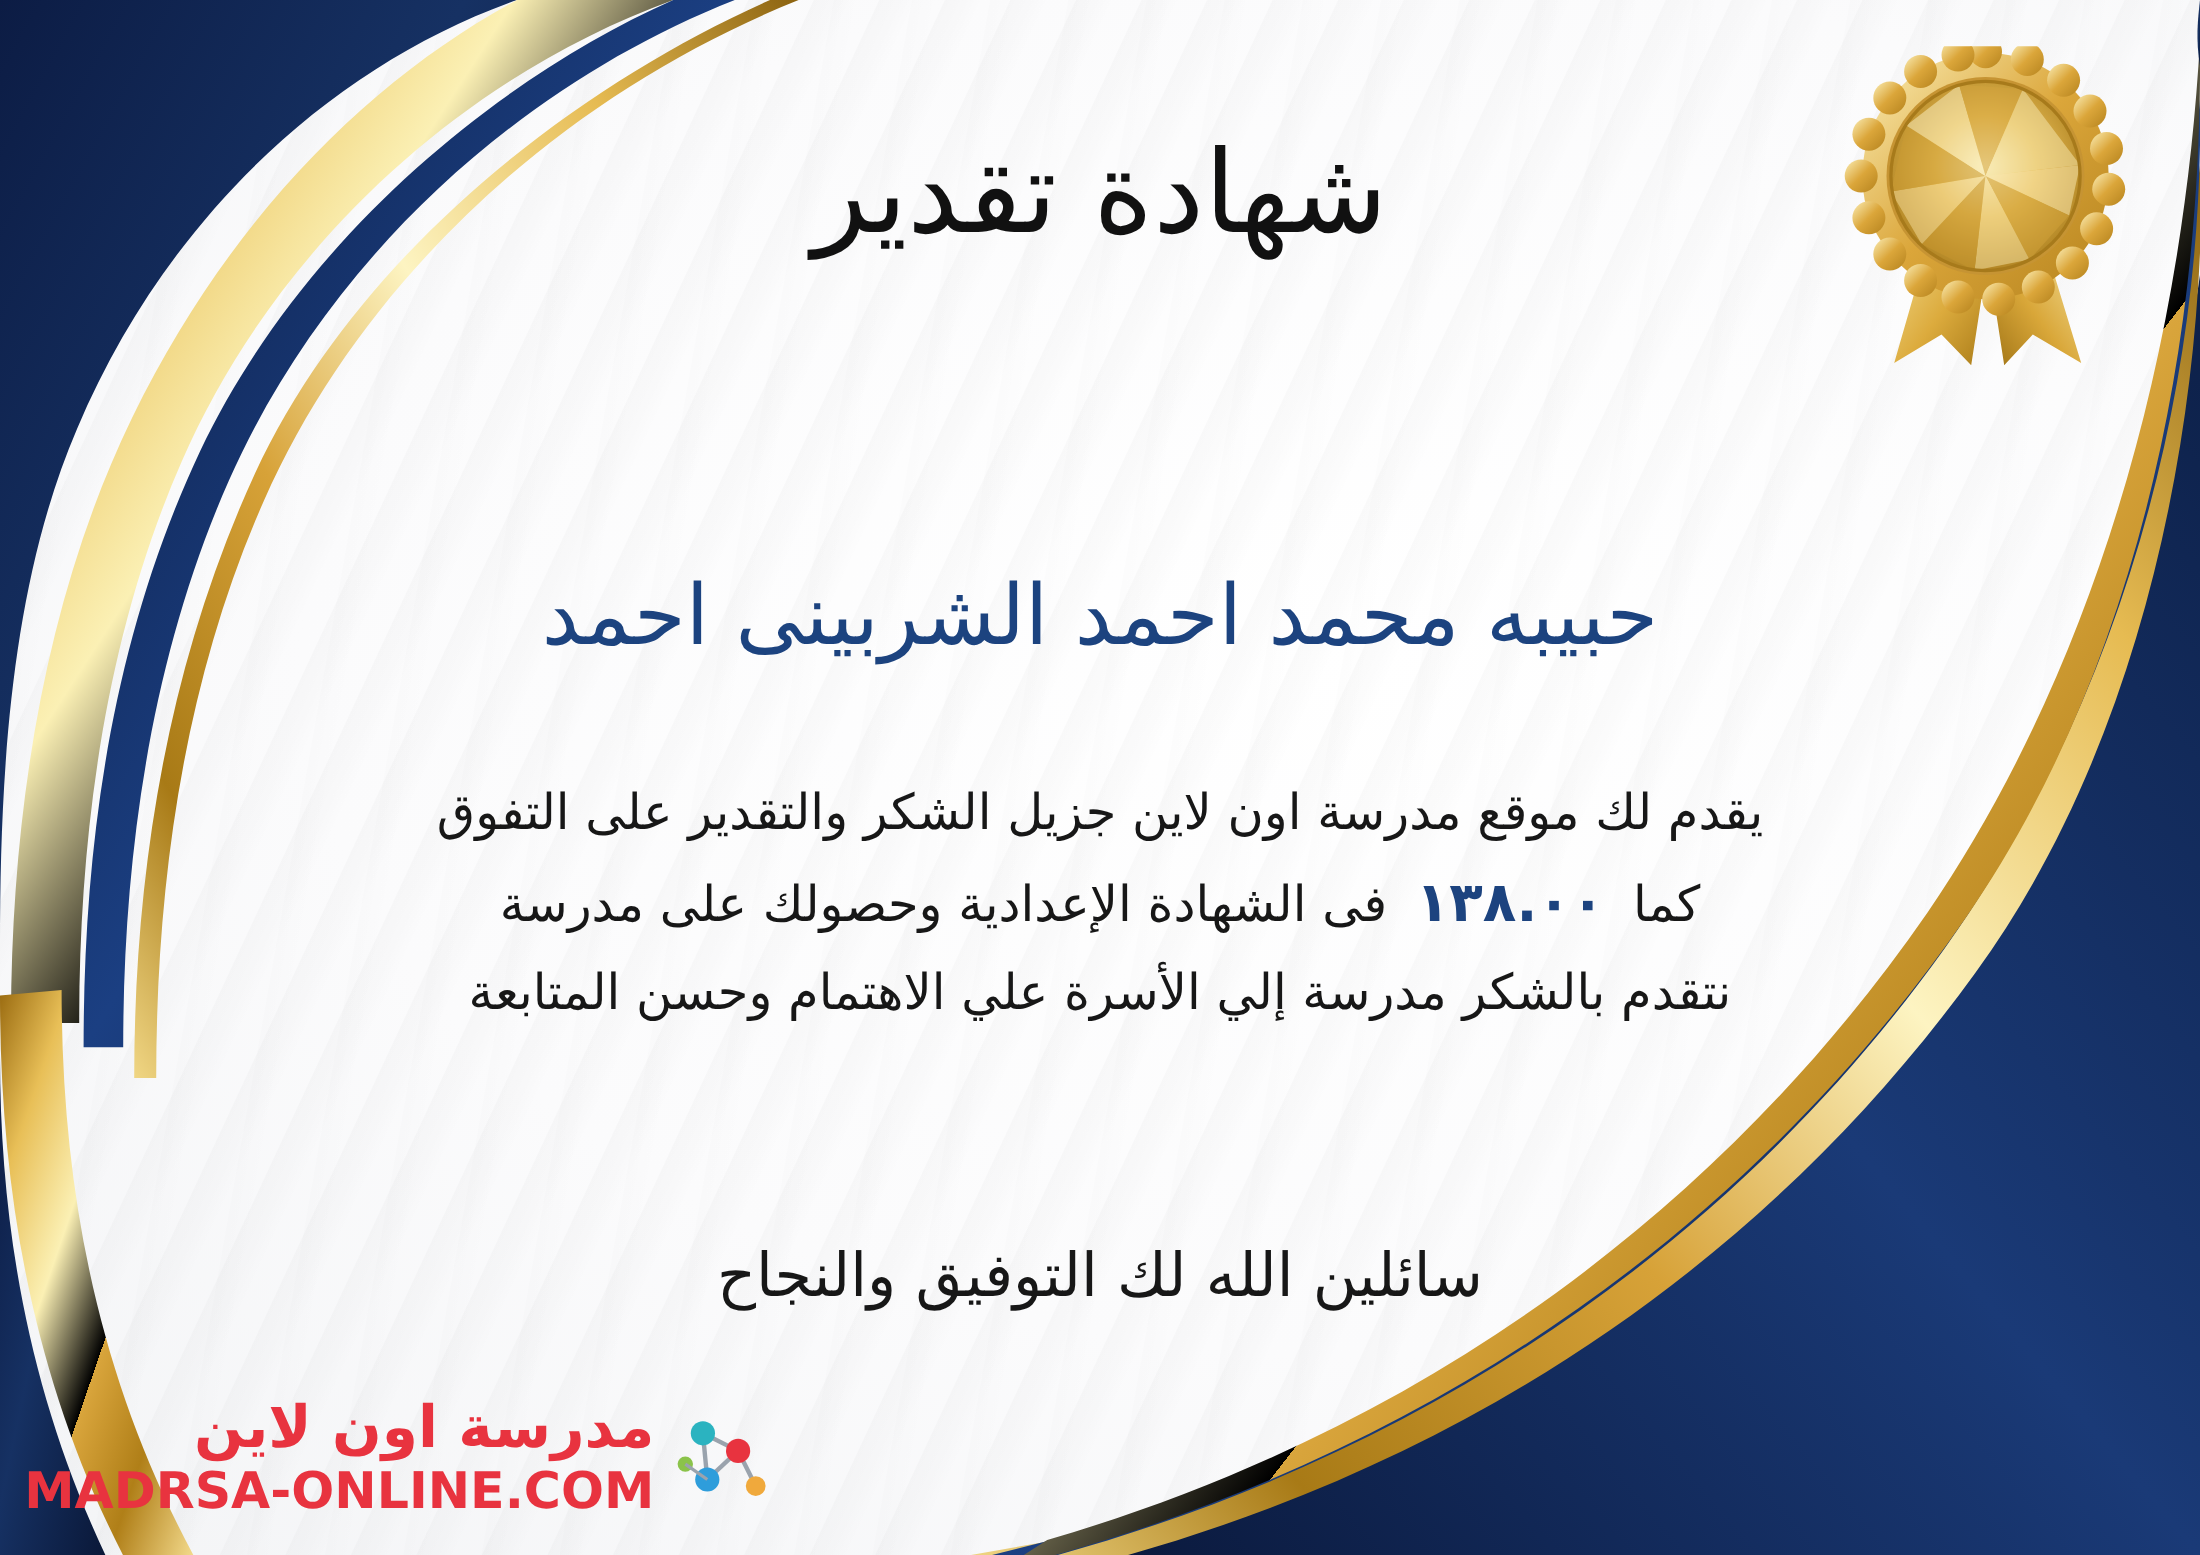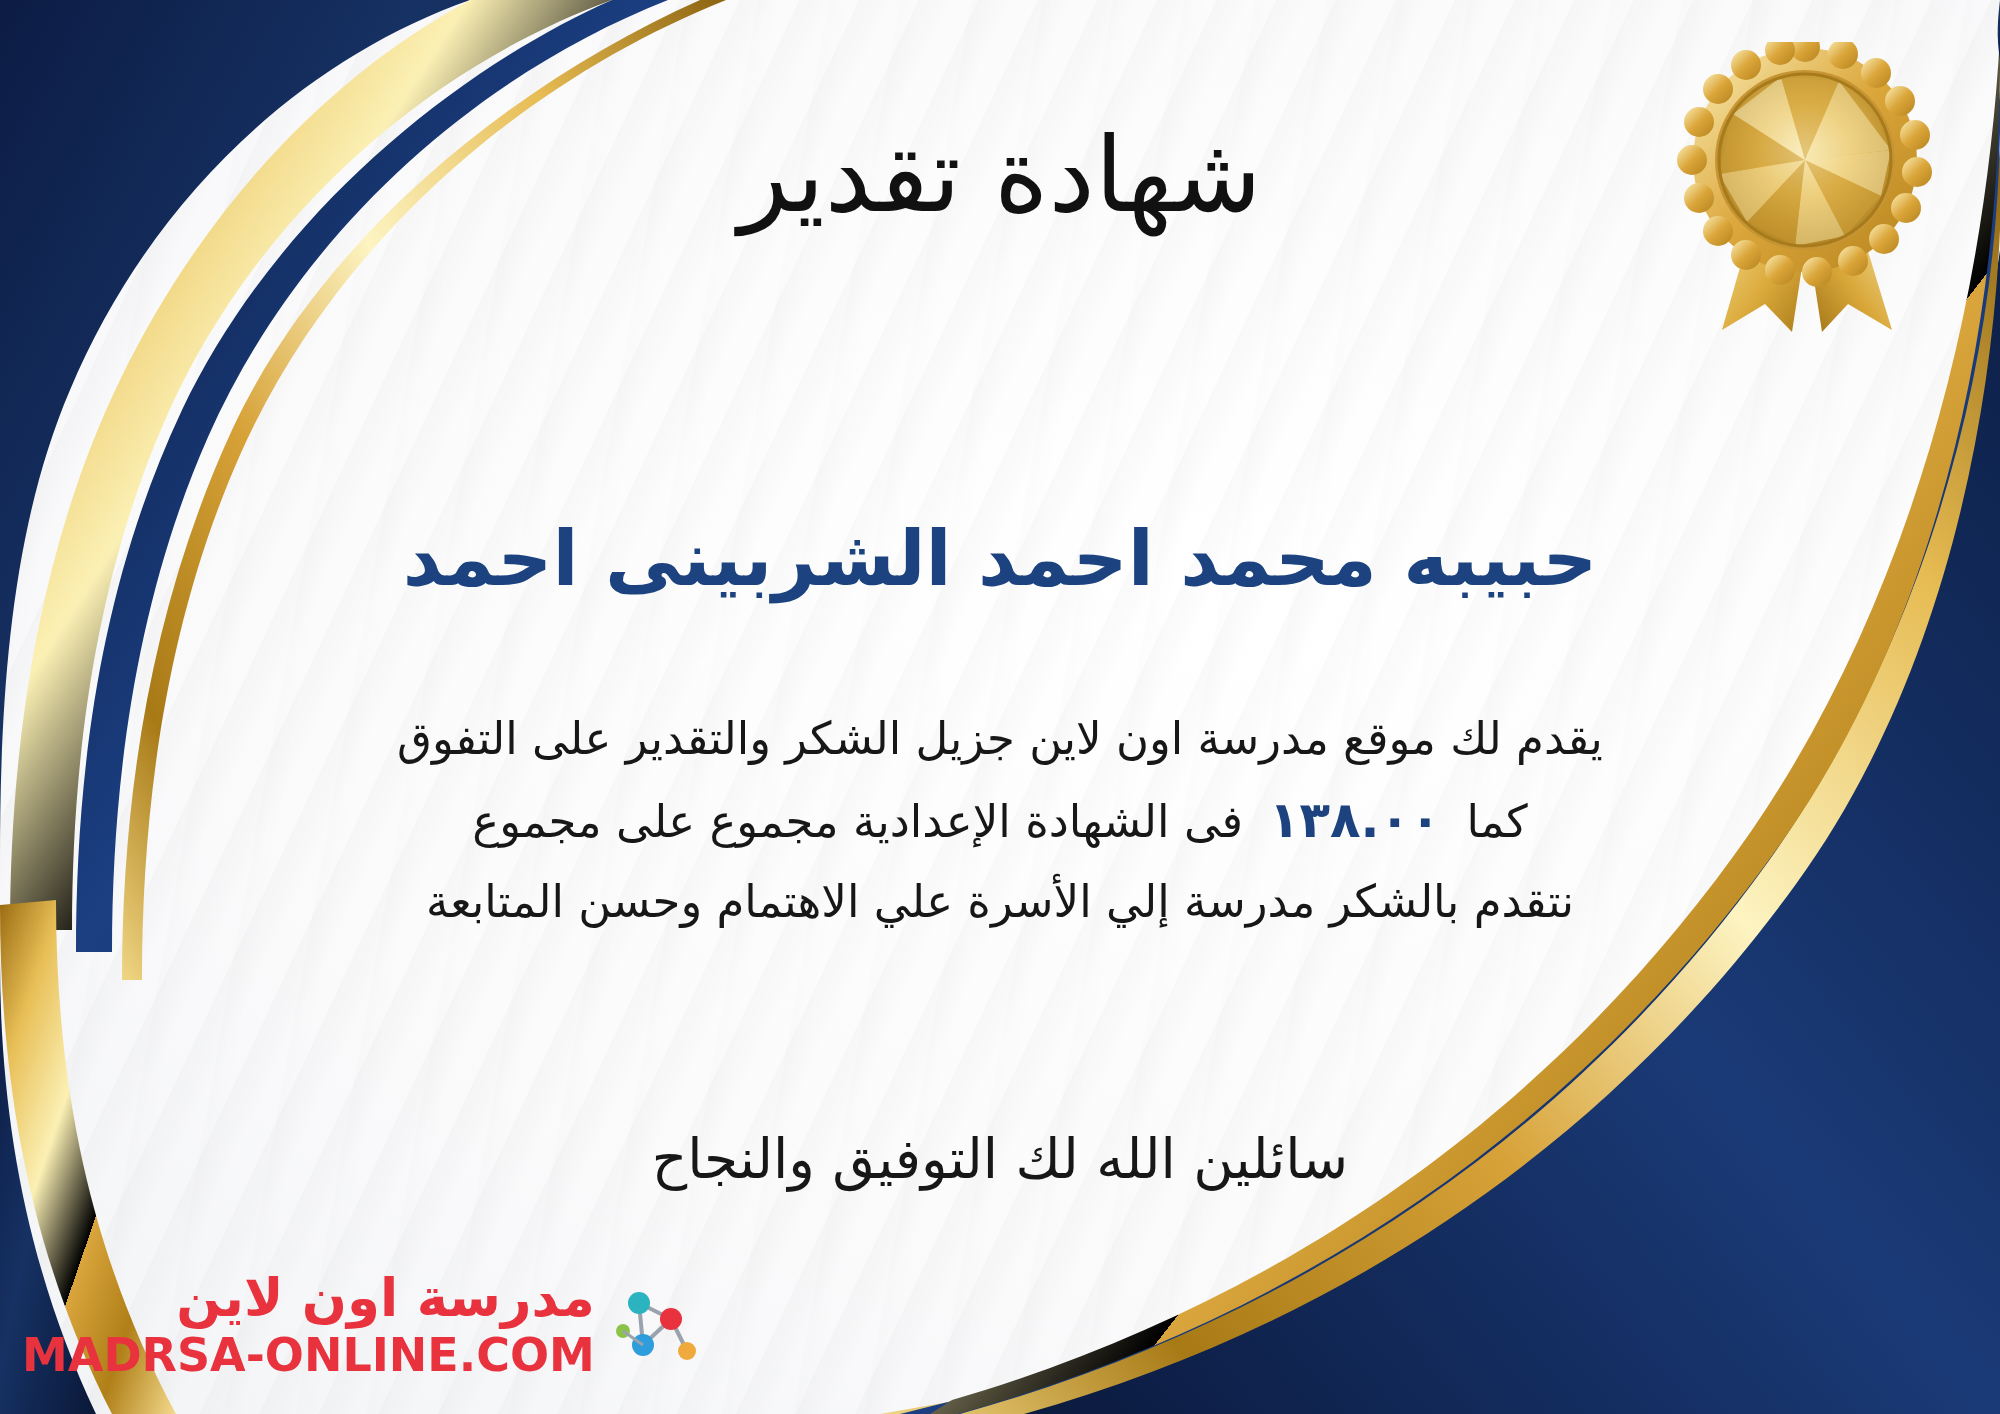--- a/index.html
+++ b/index.html
@@ -54,21 +54,21 @@
     position:absolute;top:118px;left:0;right:0;
     font-size:104px;line-height:1.1;
     font-weight:400;
     color:#111111;
     letter-spacing:1px;
   }
 
   .recipient{
     position:absolute;top:515px;left:0;right:0;
     font-size:76px;line-height:1.15;
-    font-weight:bold;
+    font-weight:normal;
     color:#1c437f;
     text-align:center;
   }
 
   .body-block{
     position:absolute;top:700px;left:60px;right:60px;
     font-size:45px;line-height:1.72;
     color:#171717;
     font-weight:400;
   }
@@ -261,21 +261,21 @@
 
   <div class="content">
 
     <div class="title">شهادة تقدير</div>
 
     <div class="recipient">حبيبه محمد احمد الشربينى احمد</div>
 
     <div class="body-block">
       <span class="body-line">يقدم لك موقع مدرسة اون لاين جزيل الشكر  والتقدير على التفوق</span>
       <span class="body-line">
-        <span>كما</span><span class="grade">١٣٨.٠٠</span><span>فى الشهادة الإعدادية مجموع على مجموع</span>
+        <span>كما</span><span class="grade">١٣٨.٠٠</span><span>فى الشهادة الإعدادية وحصولك على مدرسة</span>
       </span>
       <span class="body-line">نتقدم  بالشكر مدرسة إلي الأسرة علي الاهتمام وحسن المتابعة</span>
     </div>
 
     <div class="closing">سائلين الله لك التوفيق  والنجاح</div>
   </div>
 
   <div class="logo">
     <div class="logo-text">
       <span class="logo-ar">مدرسة اون لاين</span>

